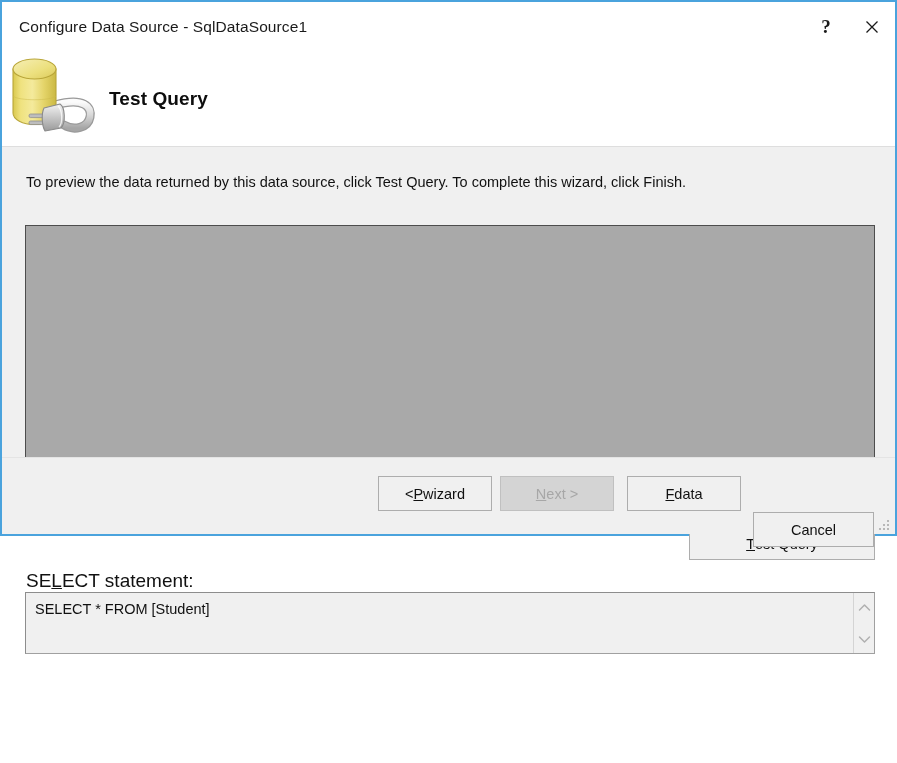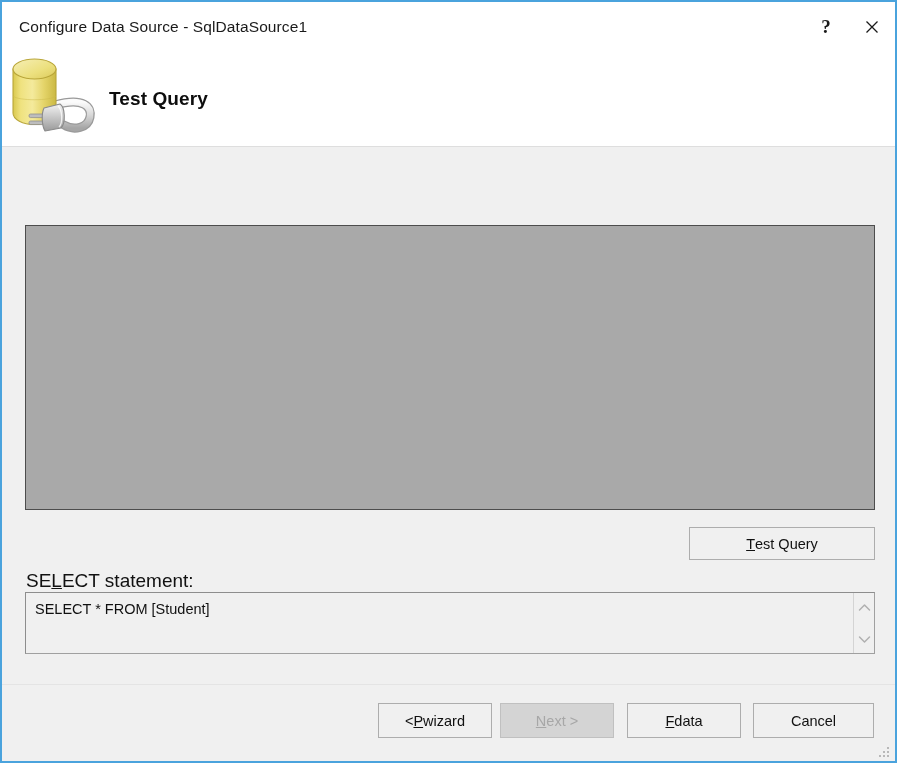--- a/index.html
+++ b/index.html
@@ -14,21 +14,21 @@
     font-family: "Liberation Sans", sans-serif;
     -webkit-font-smoothing: antialiased;
     overflow: hidden;
   }
 
   
   .window {
     position: absolute;
     left: 0; top: 0;
     width: 897px;
-    height: 763px;
+    height: 536px;
     box-sizing: border-box;
     border: 2px solid #4aa3dd;
     background: #f0f0f0;
     display: flex;
     flex-direction: column;
   }
 
   
   .titlebar {
     position: relative;
@@ -232,21 +232,21 @@
   }
   .btn-disabled {
     background: #d4d4d4;
     border-color: #c0c0c0;
     color: #a7a7a7;
     cursor: default;
   }
   .btn-prev   { left: 376px; width: 114px; }
   .btn-next   { left: 498px; width: 114px; }
   .btn-finish { left: 625px; width: 114px; }
-  .btn-cancel { left: 751px; width: 121px; }
+  .btn-cancel { left: 751px; width: 121px; margin-top: 36px; }
 
   .accel { text-decoration: underline; }
 
   
   .grip {
     position: absolute;
     right: 4px;
     bottom: 3px;
     width: 13px;
     height: 13px;
@@ -315,20 +315,21 @@
 
         <path d="M36 53 L52 49 C 57 52, 58 68, 53 73 L37 76 C 33.5 70, 33.5 58, 36 53 Z" fill="url(#plugGrad)" stroke="#8a8a8a" stroke-width="1.1" stroke-linejoin="round"></path>
         <path d="M50 51 C 54.5 55, 55 68, 51 72" stroke="#ffffff" stroke-width="1.3" fill="none" opacity="0.75"></path>
       </svg>
     </div>
     <div class="header-title">Test Query</div>
   </div>
 
   <div class="body">
 
+    <div class="intro">To preview the data returned by this data source, click Test Query. To complete this wizard, click Finish.</div>
 
     <div class="results-panel">
       <span></span>
     </div>
 
     <button class="test-query-btn">
       <span class="accel">T</span>
         <span>est Query</span>
     </button>
 

